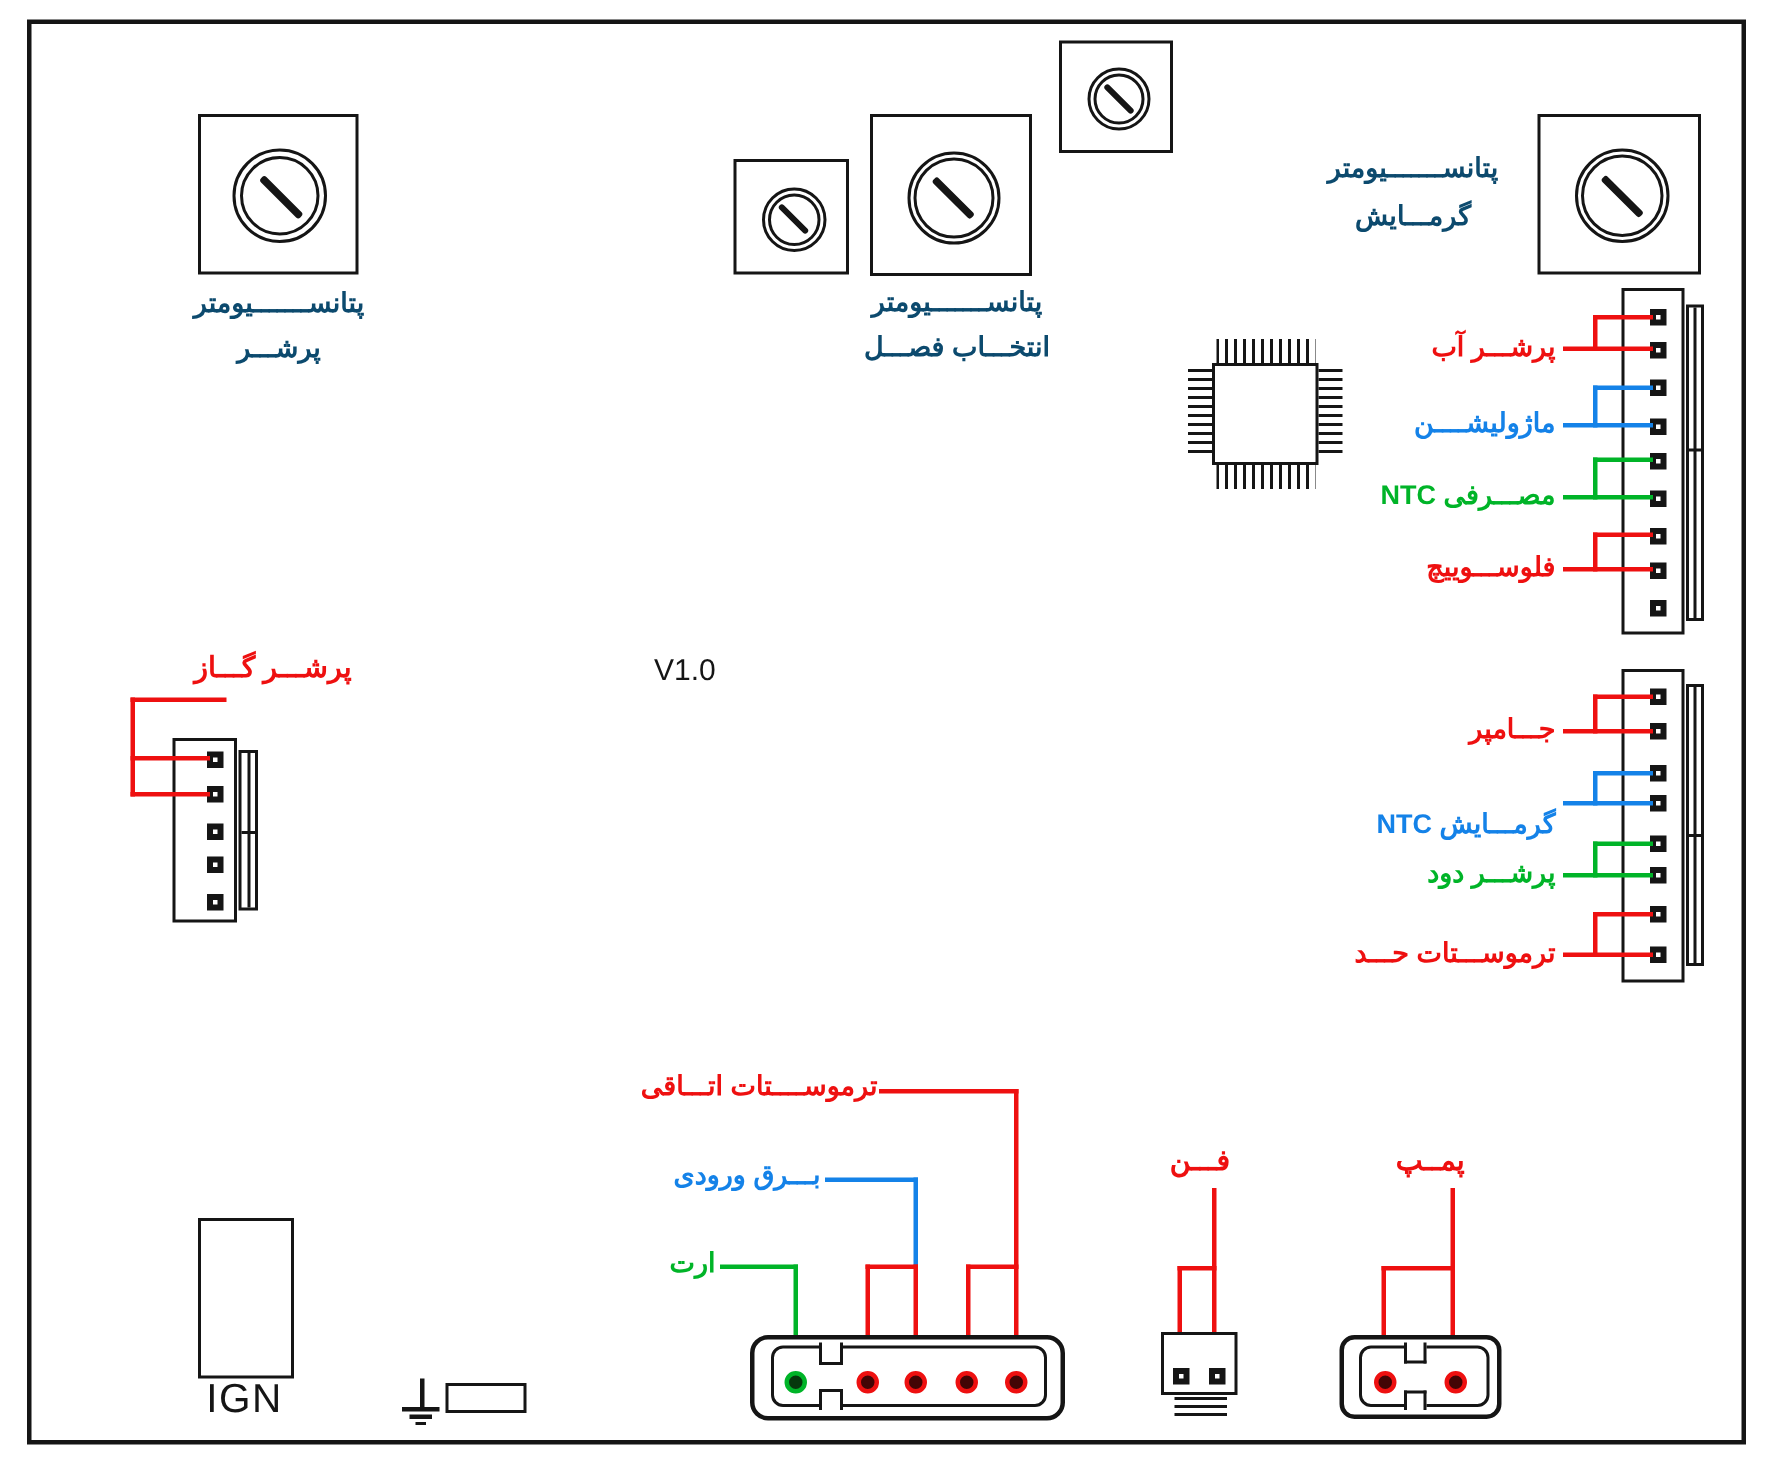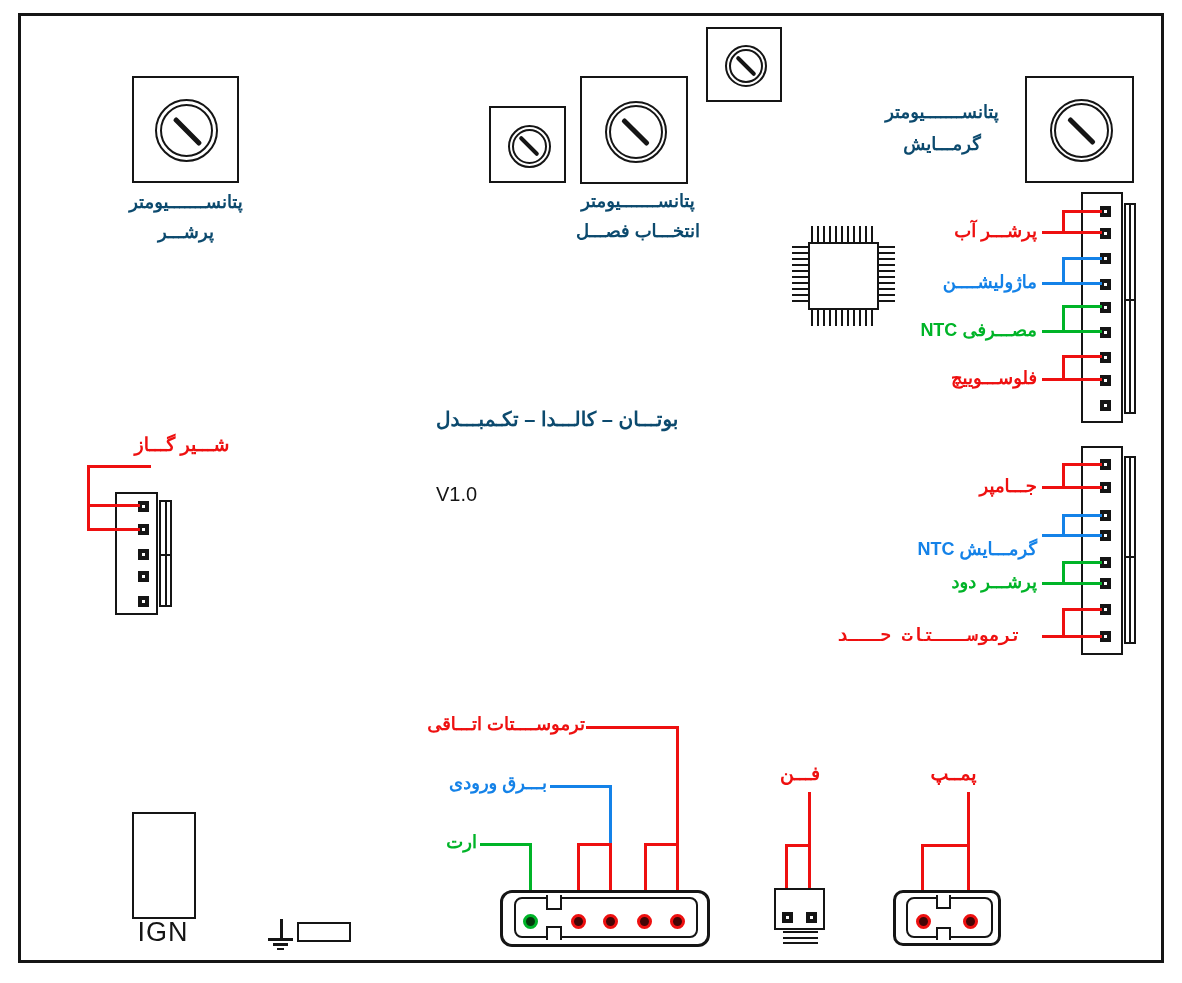--- a/index.html
+++ b/index.html
@@ -22,21 +22,21 @@
   .r{--wc:var(--red);} .b{--wc:var(--blue);} .g{--wc:var(--green);}
   .p{position:absolute;width:11px;height:11px;background:#151515;}
   .p::after{content:"";position:absolute;left:4px;top:4px;width:3px;height:3px;background:#fff;}
   .pc{position:absolute;width:15px;height:15px;border-radius:50%;border:3.5px solid var(--red);background:#430505;}
   .pc.gn{border-color:var(--green);background:#06380d;}
   .lbl{position:absolute;font-weight:700;font-size:18px;white-space:nowrap;color:#0c4a6e;}
   .ctr{text-align:center;}
   .lr{color:var(--red);} .lb{color:var(--blue);} .lg{color:var(--green);}
   .comb{position:absolute;}
   .site{position:absolute;font-size:39px;font-weight:400;color:#151515;}
-  .ver{position:absolute;font-size:20px;font-weight:400;color:#151515;margin-top:47px;}
+  .ver{position:absolute;font-size:20px;font-weight:400;color:#151515;}
   .ign{position:absolute;font-size:27px;font-weight:400;letter-spacing:1px;color:#151515;}
   .gline{position:absolute;background:#151515;}
 </style>
 </head>
 <body>
 
 <div class="stage">
 
   <div class="frame" style="left:18px;top:13px;width:1146px;height:950px;"></div>
 
@@ -72,21 +72,20 @@
   <div class="lbl ctr" style="left:562px;top:220px;width:152px;">انتخـــاب فصـــل</div>
   <div class="lbl ctr" style="left:863px;top:101px;width:158px;">پتانســـــــیومتر</div>
   <div class="lbl ctr" style="left:863px;top:133px;width:158px;">گرمـــایش</div>
 
   <div class="box" style="left:808px;top:242px;width:71px;height:68px;border-width:2px;"></div>
   <i class="comb" style="left:811px;top:226px;width:66px;height:16px;background:repeating-linear-gradient(to right,#151515 0 2px,transparent 2px 6px);"></i>
   <i class="comb" style="left:811px;top:310px;width:66px;height:16px;background:repeating-linear-gradient(to right,#151515 0 2px,transparent 2px 6px);"></i>
   <i class="comb" style="left:792px;top:246px;width:16px;height:60px;background:repeating-linear-gradient(to bottom,#151515 0 2px,transparent 2px 6px);"></i>
   <i class="comb" style="left:879px;top:246px;width:16px;height:60px;background:repeating-linear-gradient(to bottom,#151515 0 2px,transparent 2px 6px);"></i>
 
-  <div class="lbl" style="left:436px;top:407px;font-size:20px;">بوتـــان – کالـــدا – تکـمبـــدل</div>
   <div class="ver" style="left:436px;top:436px;">V1.0</div>
 
   <div class="box" style="left:1081px;top:192px;width:42px;height:231px;"></div>
   <div class="rail" style="left:1124px;top:203px;width:12px;height:211px;">
       <i class="rsplit" style="top:94px;"></i>
     </div>
   <i class="p" style="left:1100px;top:206px;"></i>
   <i class="p" style="left:1100px;top:228px;"></i>
   <i class="p" style="left:1100px;top:253px;"></i>
   <i class="p" style="left:1100px;top:279px;"></i>
@@ -142,23 +141,23 @@
   <i class="w g" style="left:1062px;top:561px;width:3px;height:24px;"></i>
   <i class="w g" style="left:1042px;top:582px;width:60px;height:3px;"></i>
 
   <i class="w r" style="left:1062px;top:608px;width:40px;height:3px;"></i>
   <i class="w r" style="left:1062px;top:608px;width:3px;height:30px;"></i>
   <i class="w r" style="left:1042px;top:635px;width:60px;height:3px;"></i>
 
   <div class="lbl lr" style="right:145px;top:475px;">جـــامپر</div>
   <div class="lbl lb" style="right:145px;top:538px;">NTC گرمـــایش</div>
   <div class="lbl lg" style="right:145px;top:571px;">پرشـــر دود</div>
-  <div class="lbl lr" style="right:161px;top:624px;font-family:Liberation Mono, monospace;">ترموســـتات حـــد</div>
-
-  <div class="lbl lr ctr" style="left:128px;top:433px;width:108px;font-size:19px;">شـــیر گـــاز</div>
+  <div class="lbl lr" style="right:145px;top:624px;">ترموســـتات حـــد</div>
+
+  <div class="lbl lr ctr" style="left:128px;top:433px;width:108px;font-size:19px;">پرشـــر گـــاز</div>
   <div class="box" style="left:115px;top:492px;width:43px;height:123px;"></div>
   <div class="rail" style="left:159px;top:500px;width:13px;height:107px;">
       <i class="rsplit" style="top:52px;"></i>
     </div>
   <i class="p" style="left:138px;top:501px;"></i>
   <i class="p" style="left:138px;top:524px;"></i>
   <i class="p" style="left:138px;top:549px;"></i>
   <i class="p" style="left:138px;top:571px;"></i>
   <i class="p" style="left:138px;top:596px;"></i>
   <i class="w r" style="left:87px;top:465px;width:64px;height:3px;"></i>

